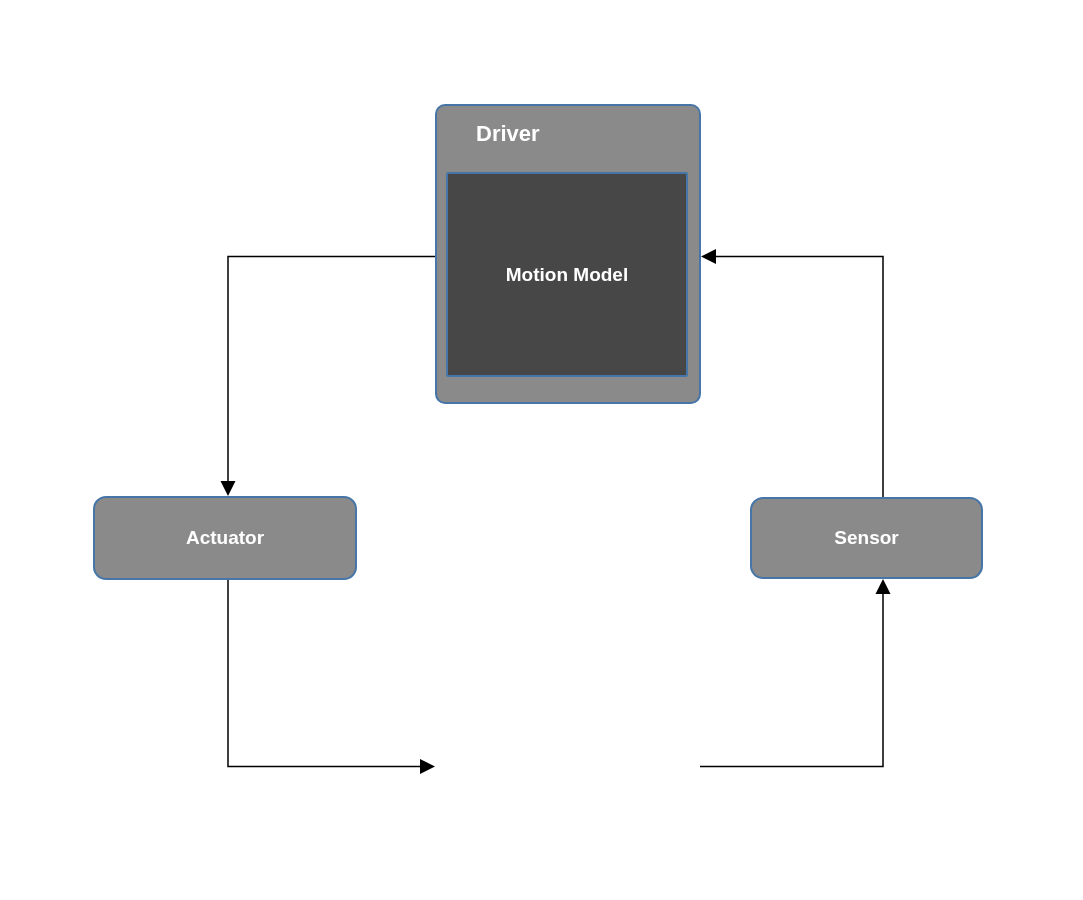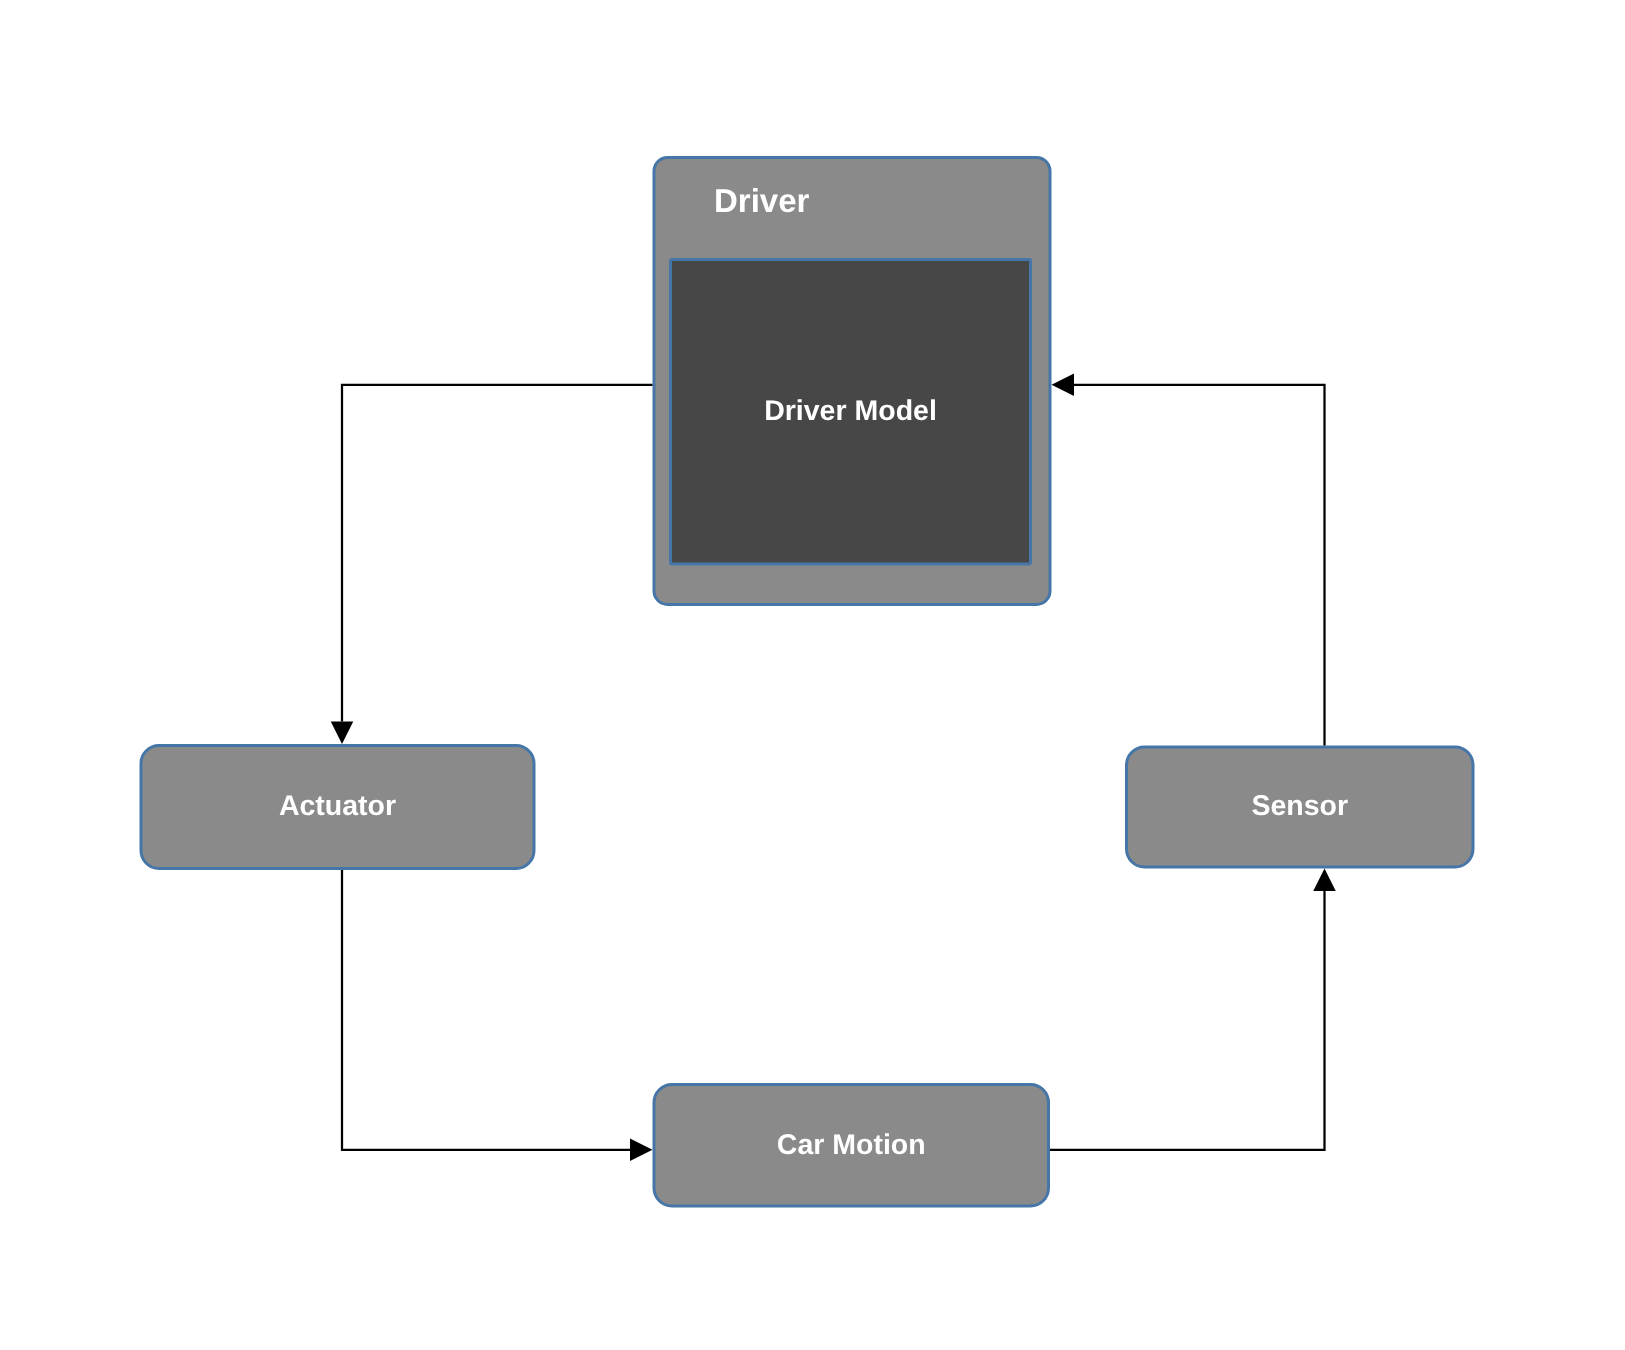--- a/index.html
+++ b/index.html
@@ -83,35 +83,32 @@
   }
 </style>
 </head>
 <body>
 
 <div class="canvas">
 
   <div class="node" id="node-driver">
     <span class="container-title">Driver</span>
     <div id="node-process-model">
-      <span>Driver Model</span>
+      <span>Motion Model</span>
     </div>
   </div>
 
   <div class="node rounded center-label" id="node-actuator">
     <span>Actuator</span>
   </div>
 
   <div class="node rounded center-label" id="node-sensor">
     <span>Sensor</span>
   </div>
 
-  <div class="node rounded center-label" id="node-car-motion">
-    <span>Car Motion</span>
-  </div>
 
   <svg id="connector-layer" viewBox="0 0 1083 900" xmlns="http://www.w3.org/2000/svg">
 
     <g>
       <path d="M 435 256.5 H 228 V 481"></path>
       <polygon points="228,496 220.5,481 235.5,481"></polygon>
     </g>
 
     <g>
       <path d="M 228 580 V 766.5 H 420"></path>

